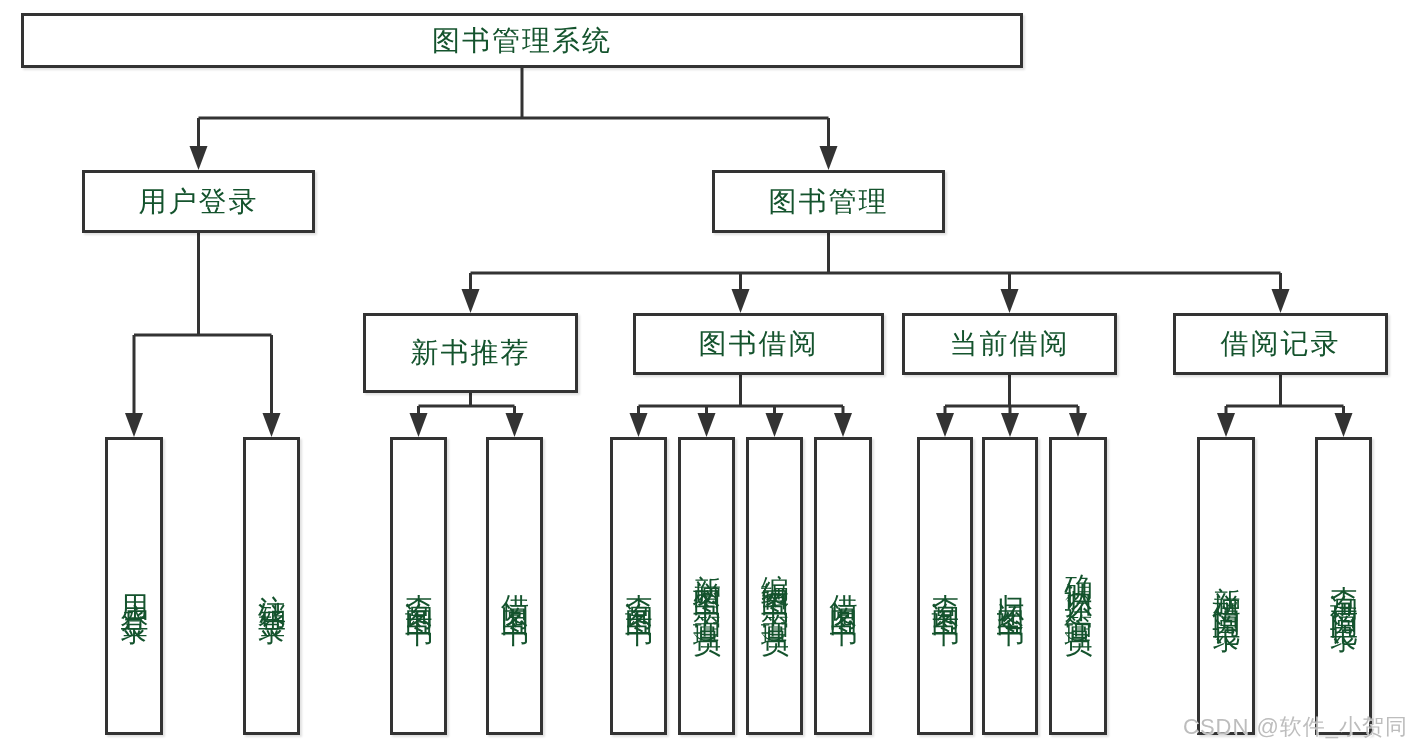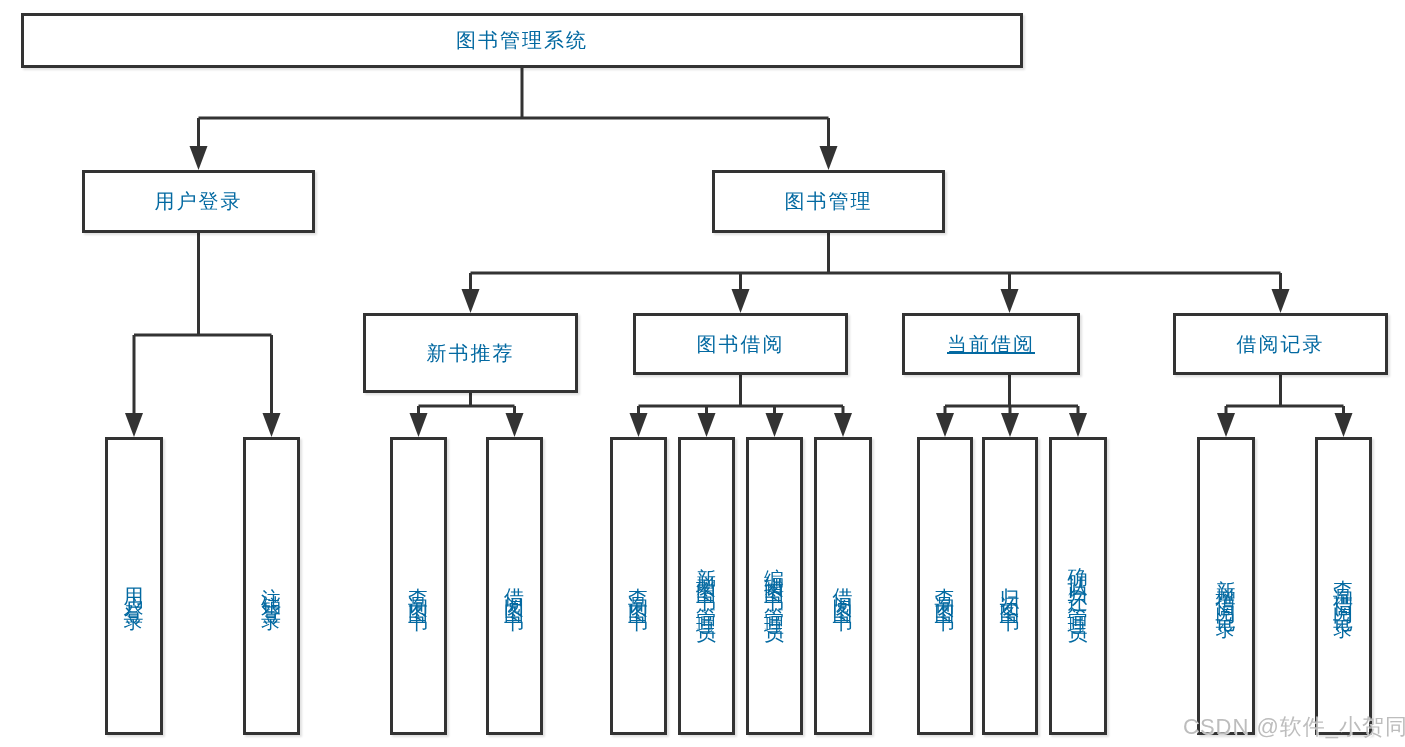--- a/index.html
+++ b/index.html
@@ -22,22 +22,22 @@
     z-index: 1;
   }
   .node {
     position: absolute;
     box-sizing: border-box;
     background: #ffffff;
     border: 3px solid #333333;
     display: flex;
     align-items: center;
     justify-content: center;
-    color: #0369a1;
-    font-size: 20px;
+    color: #14532d;
+    font-size: 28px;
     letter-spacing: 2px;
     z-index: 2;
     box-shadow: 2px 2px 2px rgba(0,0,0,0.12);
   }
   .node.leaf {
     writing-mode: vertical-rl;
     letter-spacing: 8px;
     line-height: 1;
     padding-top: 4px;
   }
@@ -136,22 +136,22 @@
       <polygon points="1334.5,413 1352.5,413 1343.5,437"></polygon>
     </g>
   </svg>
 
   <div class="node" style="left:21px; top:13px; width:1002px; height:55px;">图书管理系统</div>
 
   <div class="node h-node" style="left:82px; top:170px; width:233px;">用户登录</div>
   <div class="node h-node" style="left:712px; top:170px; width:233px;font-family:Liberation Mono, monospace;">图书管理</div>
 
   <div class="node" style="left:363px; top:313px; width:215px; height:80px;">新书推荐</div>
-  <div class="node" style="left:633px; top:313px; width:215px; height:62px;">图书借阅</div>
-  <div class="node" style="left:902px; top:313px; width:178px; height:62px;text-decoration:underline;">当前借阅</div>
+  <div class="node" style="left:633px; top:313px; width:251px; height:62px;">图书借阅</div>
+  <div class="node" style="left:902px; top:313px; width:215px; height:62px;">当前借阅</div>
   <div class="node" style="left:1173px; top:313px; width:215px; height:62px;">借阅记录</div>
 
   <div class="node leaf" style="left:105px; top:437px; width:58px; height:298px;">用户登录</div>
   <div class="node leaf" style="left:243px; top:437px; width:57px; height:298px;">注销登录</div>
 
   <div class="node leaf" style="left:390px; top:437px; width:57px; height:298px;">查询图书</div>
   <div class="node leaf" style="left:486px; top:437px; width:57px; height:298px;">借阅图书</div>
 
   <div class="node leaf" style="left:610px; top:437px; width:57px; height:298px;">查询图书</div>
   <div class="node leaf" style="left:678px; top:437px; width:57px; height:298px;">新增图书（管理员）</div>

